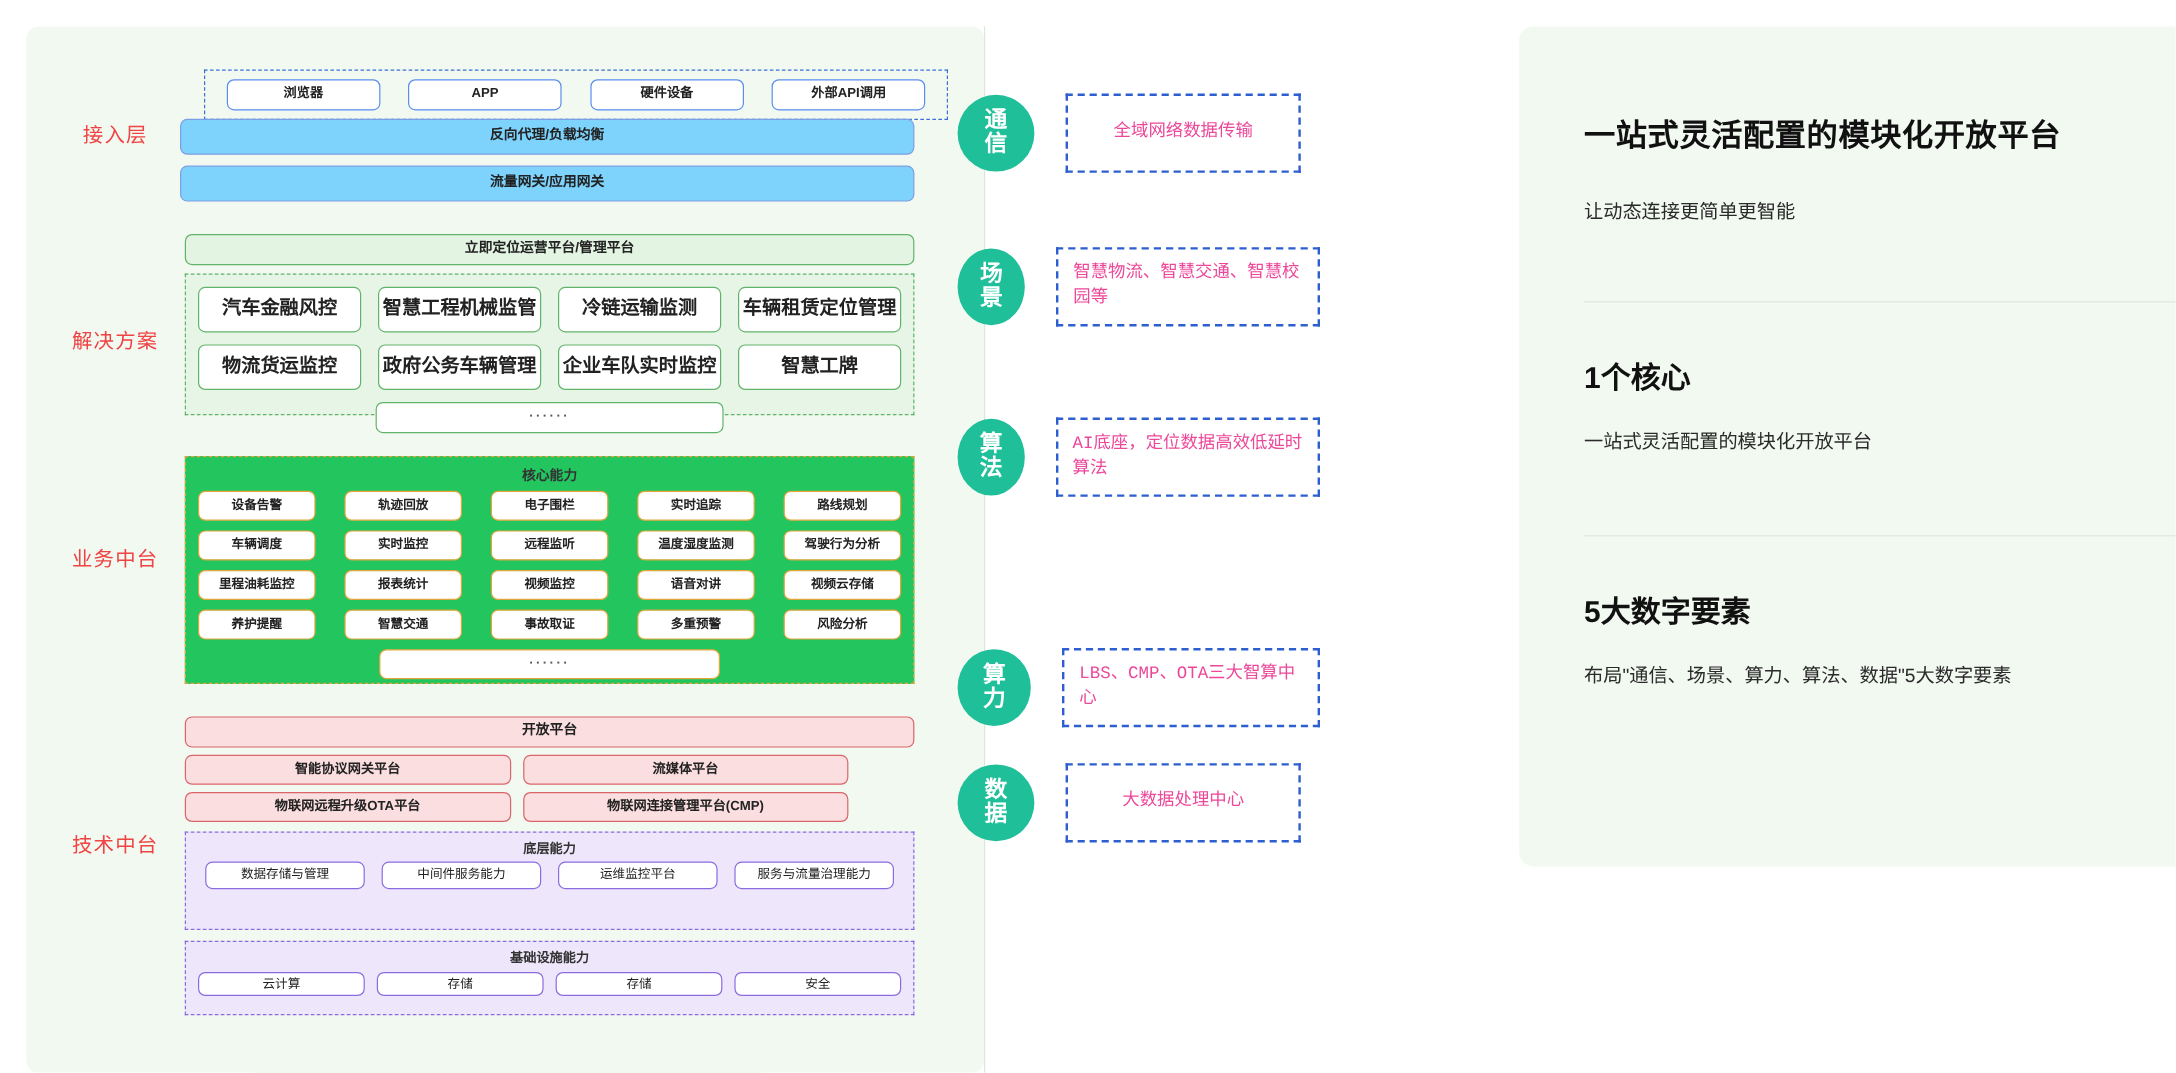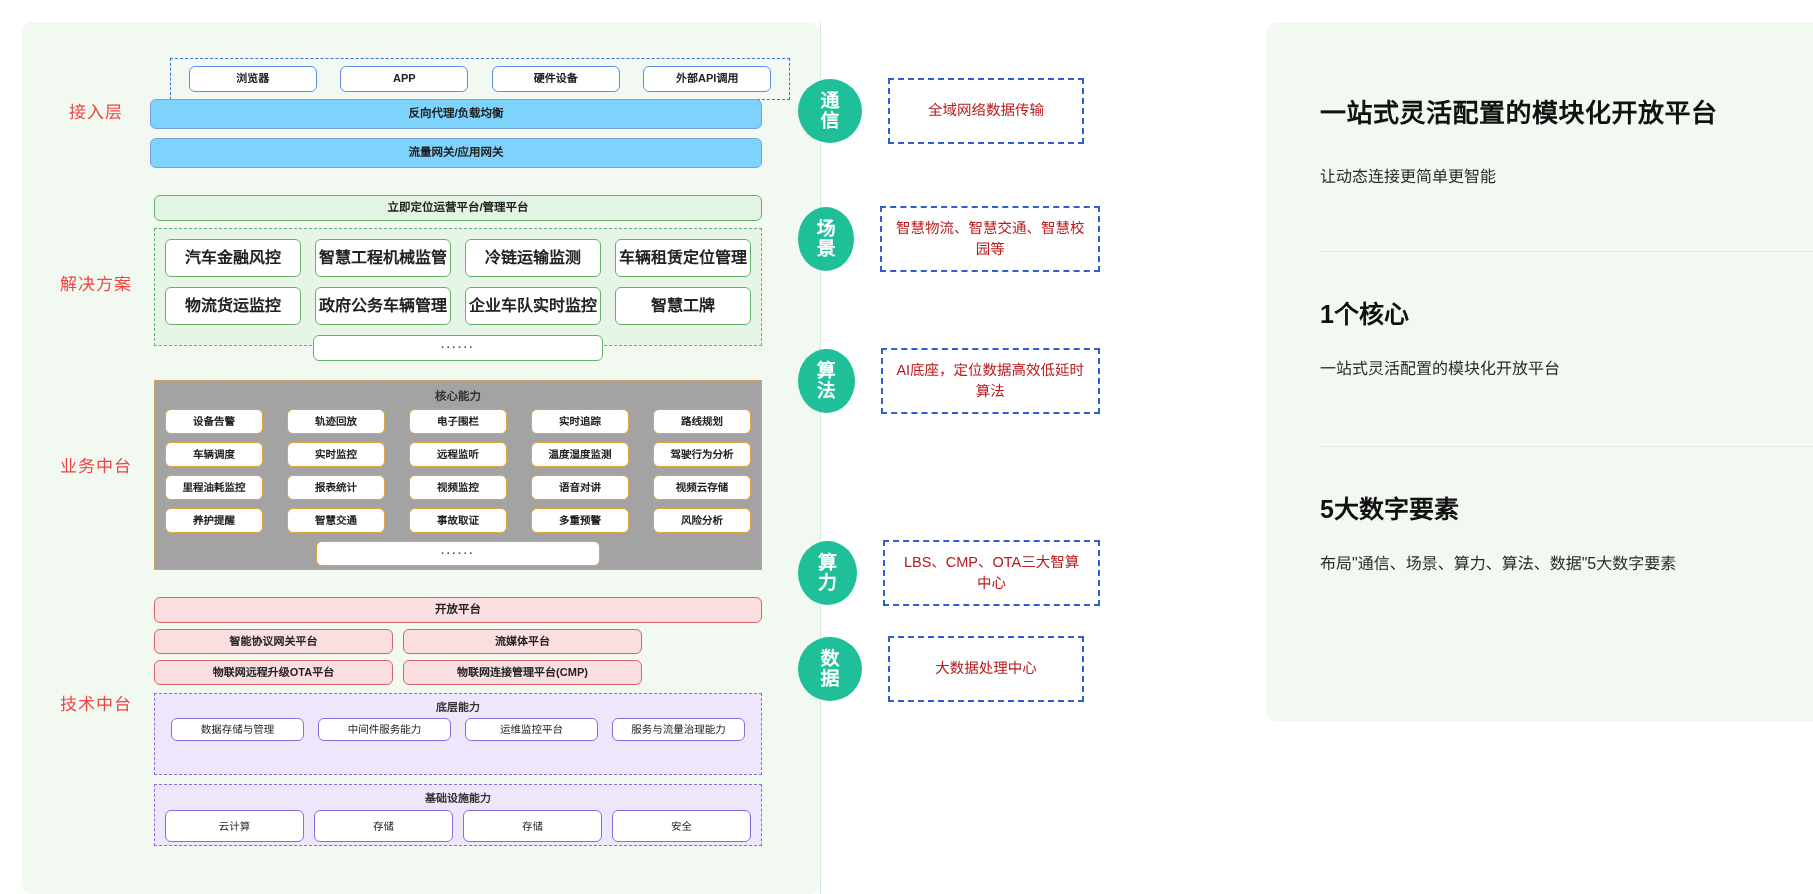--- a/index.html
+++ b/index.html
@@ -95,21 +95,21 @@
     margin: 10px auto 0; width: 290px; height: 26px;
     background: #ffffff; border: 1.2px solid #62b36a; border-radius: 6px;
     font-size: 11px; letter-spacing: 2px; color:#555;
   }
 
   
   .biz-dashed {
     position: absolute; left: 154px; top: 380px;
     width: 608px; height: 190px;
     border: 1.4px dashed #e0a63c;
-    background: #a3a3a3;
+    background: #22c55e;
     padding: 6px 10px 10px;
   }
   .biz-title { text-align: center; font-size: 11.5px; font-weight: bold; color: #333; margin-bottom: 6px; }
   .biz-grid { display: grid; grid-template-columns: repeat(5, 1fr); gap: 8px 24px; }
   .biz-chip {
     height: 25px;
     background: #ffffff; border: 1.2px solid #e0a63c; border-radius: 6px;
     font-size: 10.5px;
   }
   .biz-ellipsis {
@@ -118,21 +118,21 @@
     font-size: 11px; letter-spacing: 2px; color:#555;
   }
 
   
   .tech-open {
     position: absolute; left: 154px; top: 597px;
     width: 608px; height: 26px;
     background: #fbdedf; border: 1.2px solid #d9656a; border-radius: 6px;
     font-size: 11.5px;
   }
-  .tech-row { position: absolute; left: 154px; width: 488px; height: 25px; display: flex; gap: 10px; }
+  .tech-row { position: absolute; left: 154px; width: 553px; height: 25px; display: flex; gap: 10px; }
   .tech-row.r1 { top: 629px; }
   .tech-row.r2 { top: 660px; }
   .tech-chip {
     flex: 1; height: 25px;
     background: #fbdedf; border: 1.2px solid #d9656a; border-radius: 6px;
     font-size: 11px;
   }
 
   .base-dashed {
     position: absolute; left: 154px; top: 693px;
@@ -151,21 +151,21 @@
   .infra-dashed {
     position: absolute; left: 154px; top: 784px;
     width: 608px; height: 62px;
     border: 1.4px dashed #8b6ce0;
     background: #eee7fb;
     padding: 4px 10px 8px;
   }
   .infra-title { text-align:center; font-size: 11px; font-weight: bold; color:#333; margin-bottom: 5px; }
   .infra-grid { display: grid; grid-template-columns: repeat(4, 1fr); gap: 10px; }
   .infra-chip {
-    height: 32px; background:#ffffff; border: 1.2px solid #8b6ce0; border-radius: 6px;
+    height: 20px; background:#ffffff; border: 1.2px solid #8b6ce0; border-radius: 6px;
     font-size: 10.5px; font-weight: normal;
   }
 
   
   .v-divider {
     position: absolute; left: 820px; top: 22px;
     width: 1px; height: 872px; background: #d9e8dd;
   }
 
   
@@ -176,22 +176,22 @@
     color: #ffffff; font-size: 19px; font-weight: bold;
     display: flex; flex-direction: column; align-items: center; justify-content: center;
     line-height: 1.05; letter-spacing: 0;
   }
   .callout {
     margin-left: 26px;
     min-width: 196px; min-height: 66px;
     border: 2.2px dashed #2d5fd0;
     background: #ffffff;
     display: flex; align-items: center; justify-content: center;
-    font-size: 14.5px; color: #b91c1c; text-align: center;
-    padding: 8px 12px; line-height: 1.45;
+    font-size: 14.5px; color: #ec4899; text-align: left;
+    padding: 8px 12px; line-height: 1.45; font-family: Liberation Mono, monospace;
   }
   .p-tongxin { top: 78px; }
   .p-changjing { top: 206px; }
   .p-suanfa  { top: 348px; }
   .p-suanli  { top: 540px; }
   .p-shuju   { top: 636px; }
 
   
   .right-col { position: relative; width: 713px; height: 894px; }
   .info-card {

